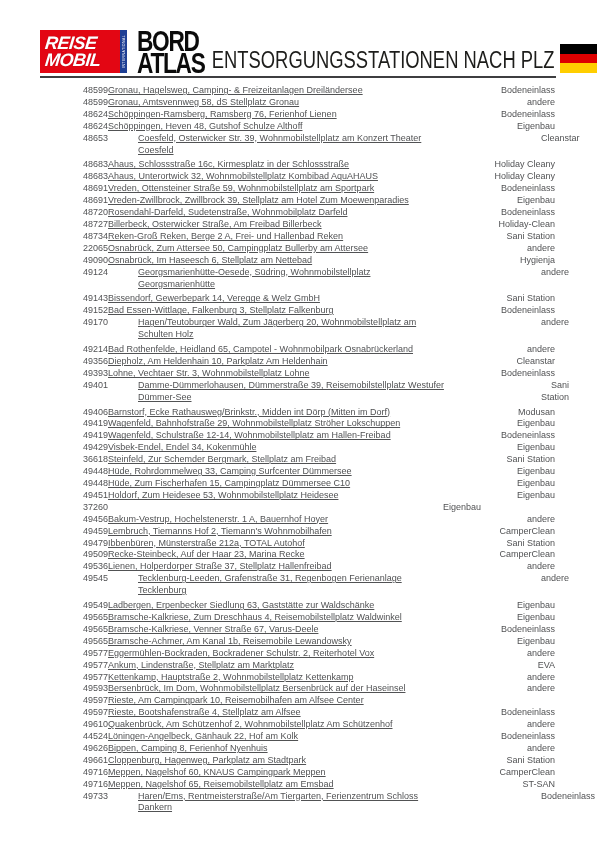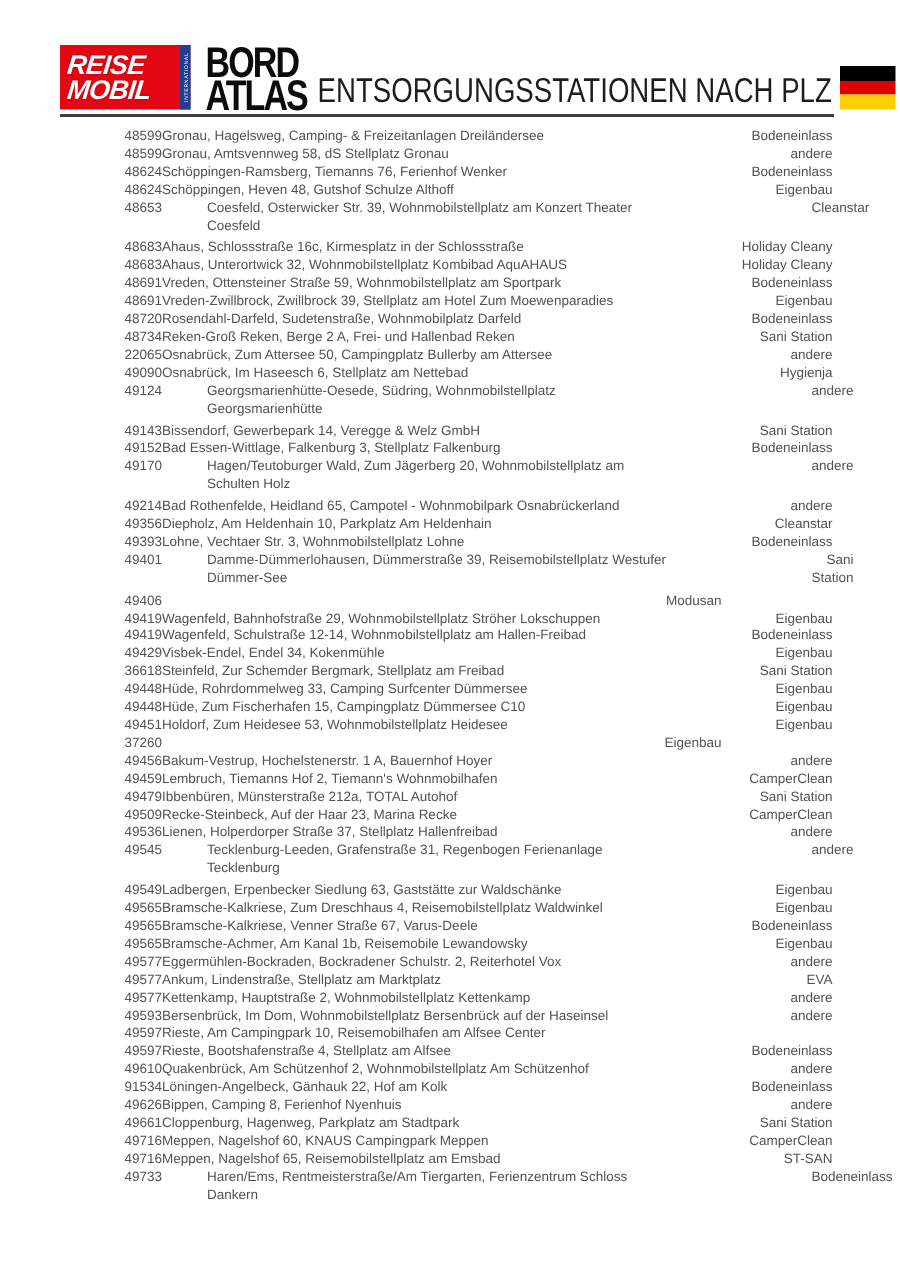--- a/index.html
+++ b/index.html
@@ -27,21 +27,21 @@
            flex-direction:column;}
   .flag div{flex:1;}
   .rule{position:absolute;left:40px;top:76px;width:516px;height:2px;background:#3e3e40;}
 
   
   .table{position:absolute;left:47px;top:85px;width:508px;}
   .row{display:grid;grid-template-columns:61px 373px 1fr;color:#515254;
        font-size:9px;line-height:11.9px;}
   .row.wrapped{margin-bottom:3px;gap:30px;}
   .c-plz{text-align:right;}
-  .c-loc{white-space:pre-line;}
+  .c-loc{white-space:pre-line;text-decoration:underline;}
   .c-type{text-align:right;}
 </style>
 </head>
 <body>
 
 <div class="page">
 
   <div class="logos">
     <div class="logo-rm">
       <span class="rm-line">REISE</span>
@@ -74,21 +74,21 @@
     </div>
 
     <div class="row">
       <span class="c-plz">48599</span>
       <span class="c-loc">Gronau, Amtsvennweg 58, dS Stellplatz Gronau</span>
       <span class="c-type">andere</span>
     </div>
 
     <div class="row">
       <span class="c-plz">48624</span>
-      <span class="c-loc">Schöppingen-Ramsberg, Tiemanns 76, Ferienhof Wenker</span>
+      <span class="c-loc">Schöppingen-Ramsberg, Ramsberg 76, Ferienhof Lienen</span>
       <span class="c-type">Bodeneinlass</span>
     </div>
 
     <div class="row">
       <span class="c-plz">48624</span>
       <span class="c-loc">Schöppingen, Heven 48, Gutshof Schulze Althoff</span>
       <span class="c-type">Eigenbau</span>
     </div>
 
     <div class="row wrapped">
@@ -121,20 +121,25 @@
       <span class="c-loc">Vreden-Zwillbrock, Zwillbrock 39, Stellplatz am Hotel Zum Moewenparadies</span>
       <span class="c-type">Eigenbau</span>
     </div>
 
     <div class="row">
       <span class="c-plz">48720</span>
       <span class="c-loc">Rosendahl-Darfeld, Sudetenstraße, Wohnmobilplatz Darfeld</span>
       <span class="c-type">Bodeneinlass</span>
     </div>
 
+    <div class="row">
+      <span class="c-plz">48727</span>
+      <span class="c-loc">Billerbeck, Osterwicker Straße, Am Freibad Billerbeck</span>
+      <span class="c-type">Holiday-Clean</span>
+    </div>
 
     <div class="row">
       <span class="c-plz">48734</span>
       <span class="c-loc">Reken-Groß Reken, Berge 2 A, Frei- und Hallenbad Reken</span>
       <span class="c-type">Sani Station</span>
     </div>
 
     <div class="row">
       <span class="c-plz">22065</span>
       <span class="c-loc">Osnabrück, Zum Attersee 50, Campingplatz Bullerby am Attersee</span>
@@ -193,20 +198,21 @@
 
     <div class="row wrapped">
       <span class="c-plz">49401</span>
       <span class="c-loc">Damme-Dümmerlohausen, Dümmerstraße 39, Reisemobilstellplatz Westufer
 Dümmer-See</span>
       <span class="c-type">Sani Station</span>
     </div>
 
     <div class="row">
       <span class="c-plz">49406</span>
+      <span class="c-loc">Barnstorf, Ecke Rathausweg/Brinkstr., Midden int Dörp (Mitten im Dorf)</span>
       <span class="c-type">Modusan</span>
     </div>
 
     <div class="row">
       <span class="c-plz">49419</span>
       <span class="c-loc">Wagenfeld, Bahnhofstraße 29, Wohnmobilstellplatz Ströher Lokschuppen</span>
       <span class="c-type">Eigenbau</span>
     </div>
 
     <div class="row">
@@ -347,21 +353,21 @@
       <span class="c-type">Bodeneinlass</span>
     </div>
 
     <div class="row">
       <span class="c-plz">49610</span>
       <span class="c-loc">Quakenbrück, Am Schützenhof 2, Wohnmobilstellplatz Am Schützenhof</span>
       <span class="c-type">andere</span>
     </div>
 
     <div class="row">
-      <span class="c-plz">91534</span>
+      <span class="c-plz">44524</span>
       <span class="c-loc">Löningen-Angelbeck, Gänhauk 22, Hof am Kolk</span>
       <span class="c-type">Bodeneinlass</span>
     </div>
 
     <div class="row">
       <span class="c-plz">49626</span>
       <span class="c-loc">Bippen, Camping 8, Ferienhof Nyenhuis</span>
       <span class="c-type">andere</span>
     </div>
 

